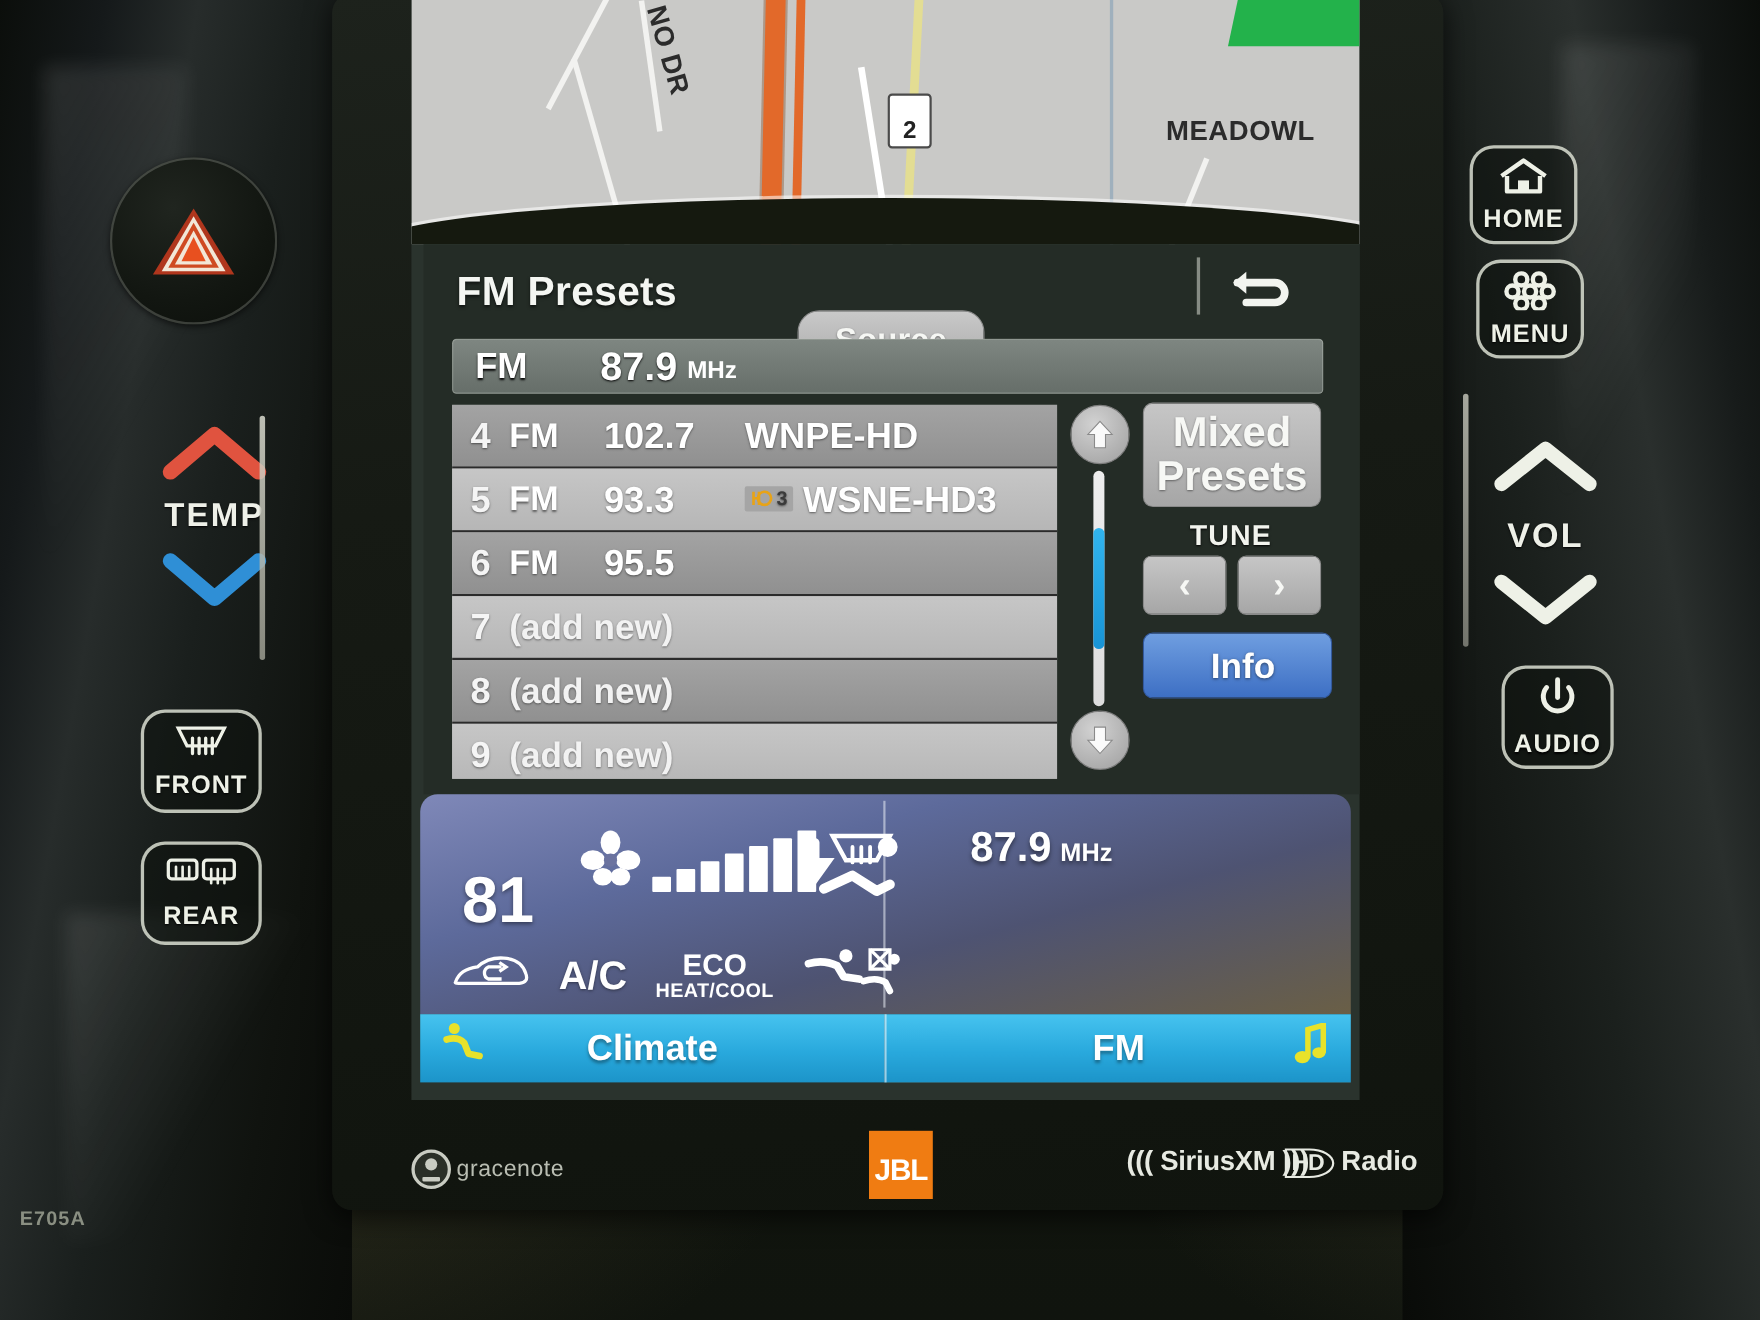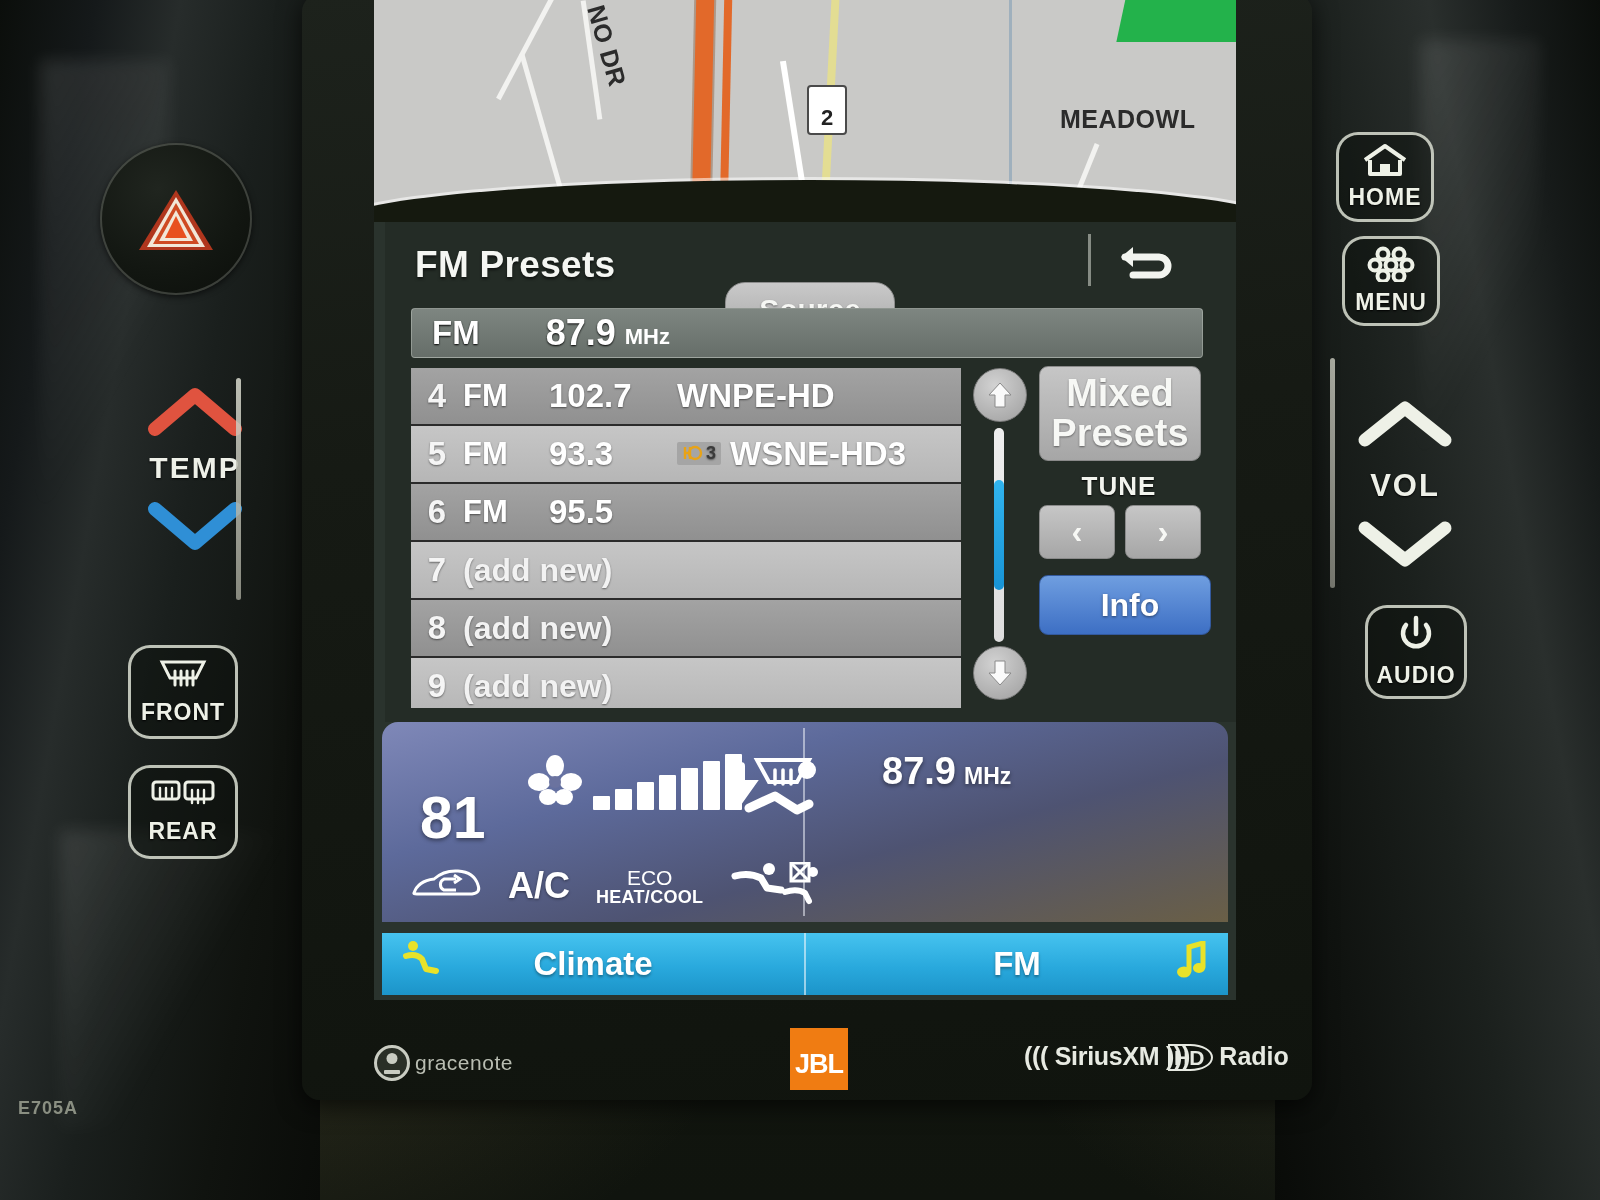--- a/index.html
+++ b/index.html
@@ -139,27 +139,27 @@
   .bdiv{position:absolute;left:421px;top:6px;width:2px;height:188px;background:rgba(235,238,245,.55);}
   .clim-temp{position:absolute;left:38px;top:62px;color:#fff;font-size:59px;font-weight:bold;
     text-shadow:0 2px 4px rgba(0,0,0,.45);}
   .fan-row{position:absolute;left:145px;top:32px;display:flex;align-items:flex-end;}
   .bars{display:flex;align-items:flex-end;gap:5px;margin-left:10px;}
   .bars i{display:block;width:17px;background:#fff;border-radius:1px;}
   .air-ico{position:absolute;left:345px;top:34px;}
   .clim-row2{position:absolute;left:28px;top:140px;display:flex;align-items:center;gap:26px;}
   .ac-txt{color:#fff;font-size:36px;font-weight:bold;text-shadow:0 1px 3px rgba(0,0,0,.45);}
   .eco-txt{color:#fff;text-align:center;line-height:1;}
-  .eco-txt b{display:block;font-size:21px;font-weight:normal;}
+  .eco-txt b{display:block;font-size:27px;font-weight:bold;}
   .eco-txt i{display:block;font-size:18px;font-style:normal;font-weight:bold;letter-spacing:.3px;}
   .rfreq{position:absolute;left:500px;top:28px;color:#fff;font-size:38px;font-weight:bold;
     text-shadow:0 2px 4px rgba(0,0,0,.45);}
   .rfreq small{font-size:23px;margin-left:8px;}
 
-  .tabs{position:absolute;left:8px;top:200px;width:846px;height:62px;display:flex;margin-top:11px;}
+  .tabs{position:absolute;left:8px;top:200px;width:846px;height:62px;display:flex;}
   .tab{flex:1;position:relative;display:flex;align-items:center;justify-content:center;
     background:linear-gradient(180deg,#46c3ef 0%,#29a9dd 55%,#1c94c9 100%);}
   .tab.sep{border-left:2px solid rgba(235,245,250,.6);}
   .tab span{color:#fff;font-size:33px;font-weight:bold;text-shadow:0 2px 3px rgba(0,0,0,.35);}
   .tab .lico{position:absolute;left:18px;top:50%;transform:translateY(-50%);}
   .tab .rico{position:absolute;right:22px;top:50%;transform:translateY(-50%);}
 
   
   .brand-row{position:absolute;left:302px;top:1020px;width:1010px;height:80px;}
   .gracenote{position:absolute;left:72px;top:25px;display:flex;align-items:center;gap:5px;}

